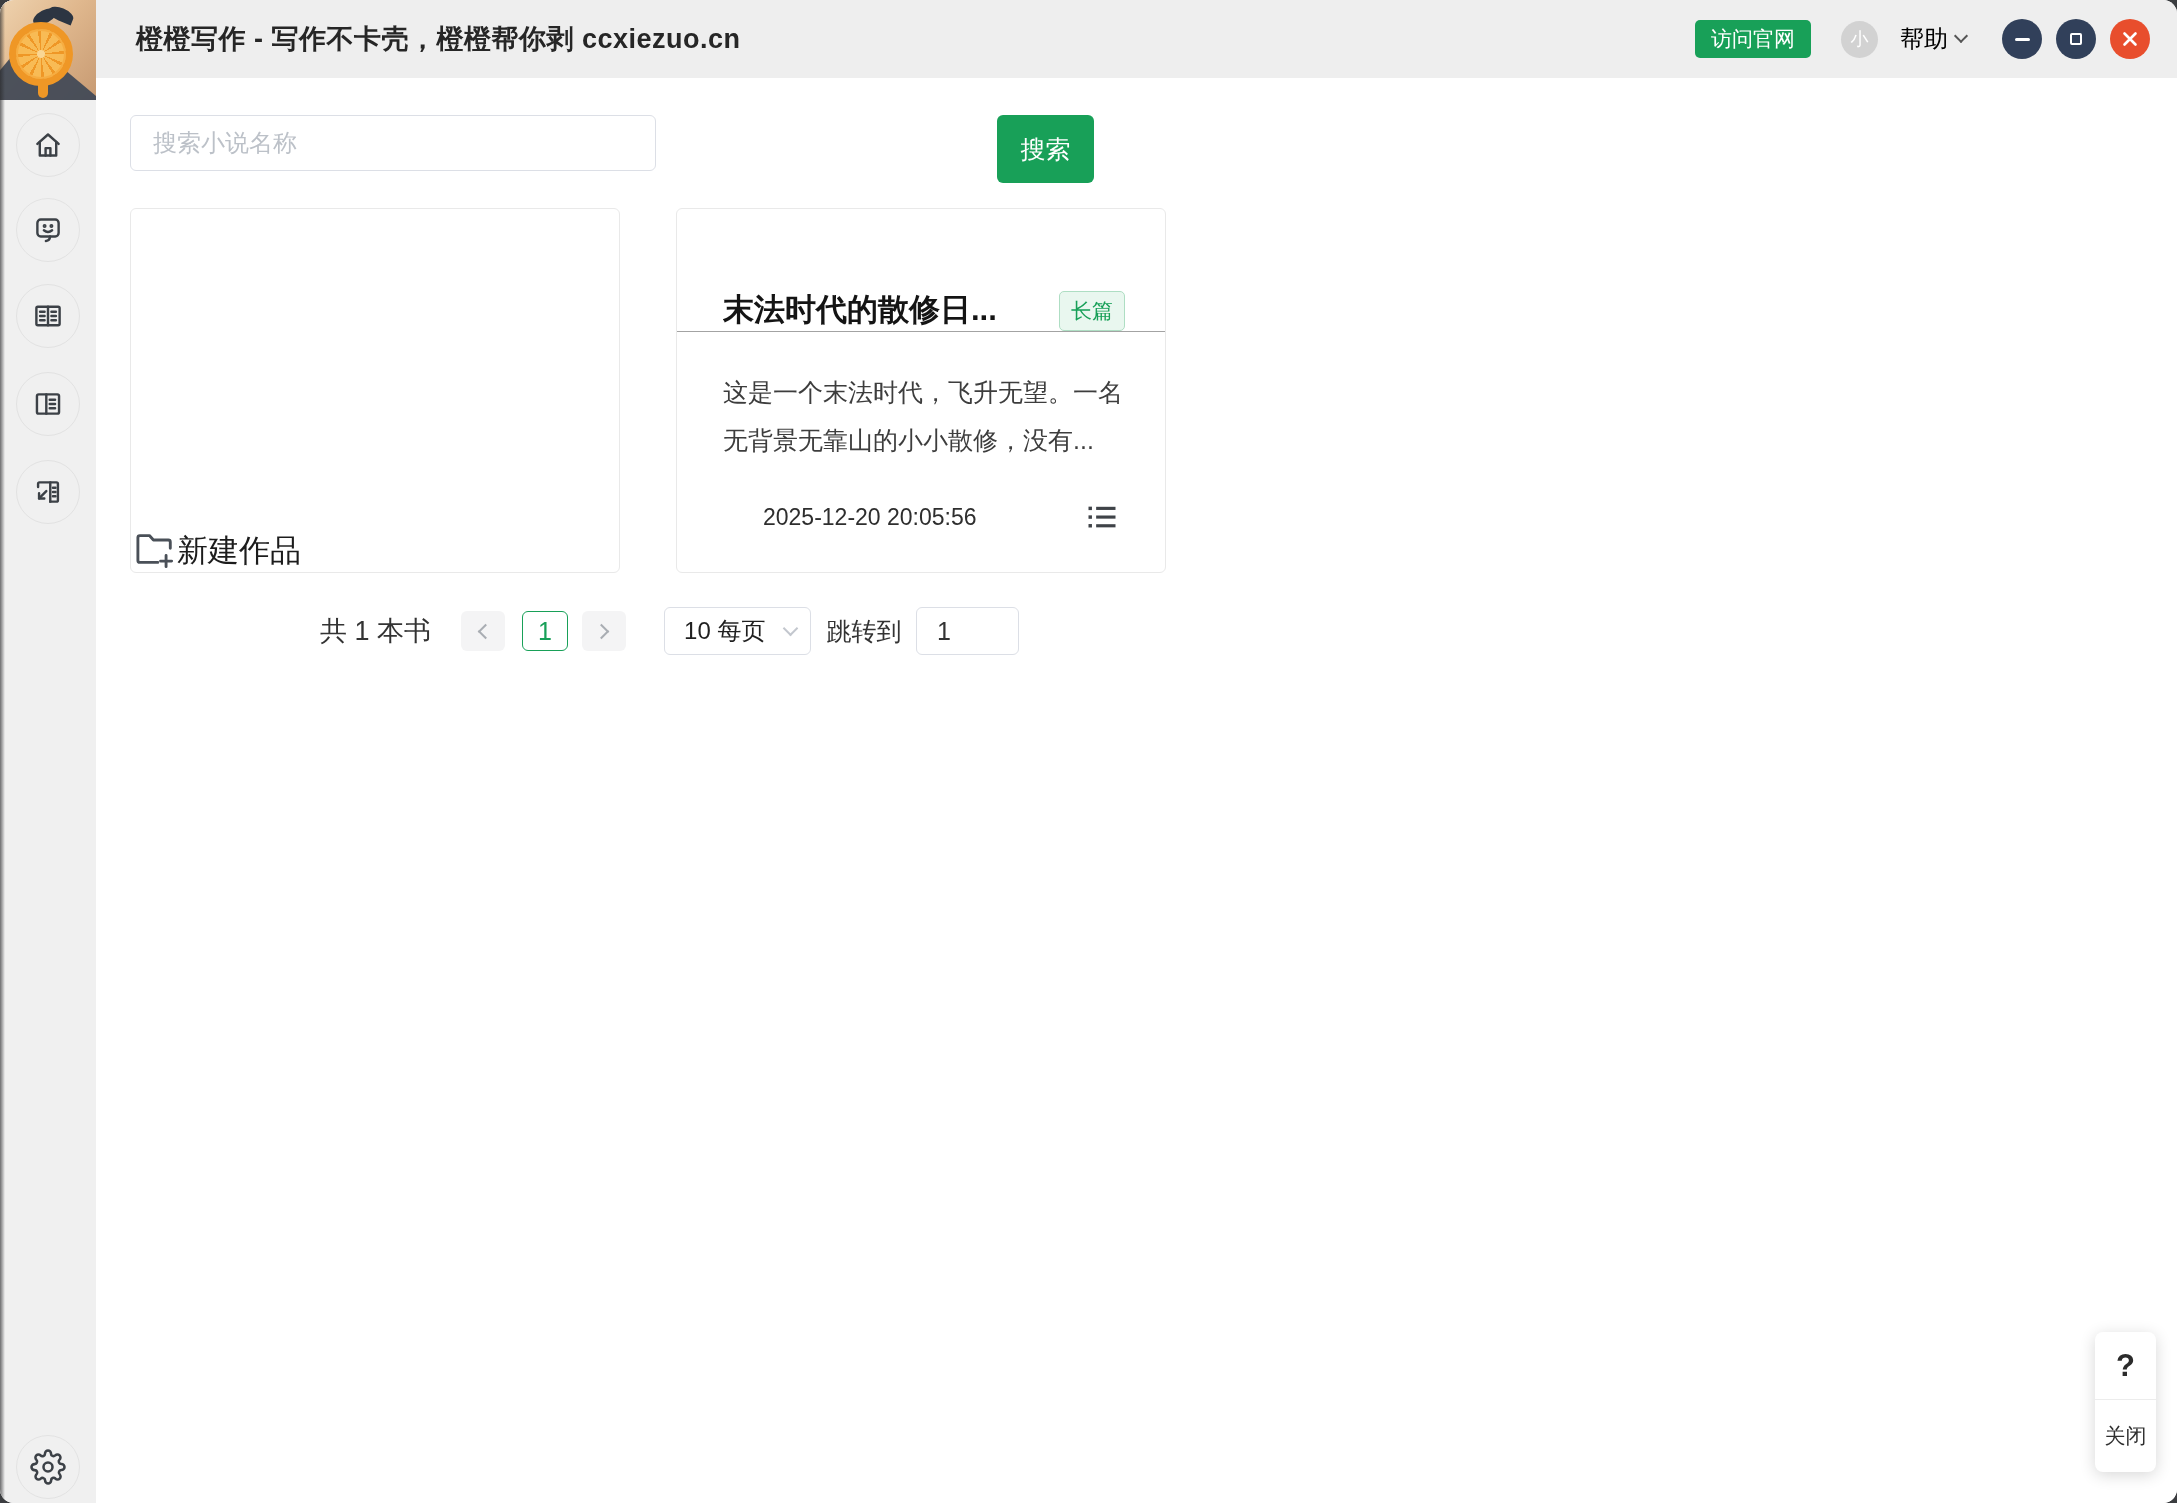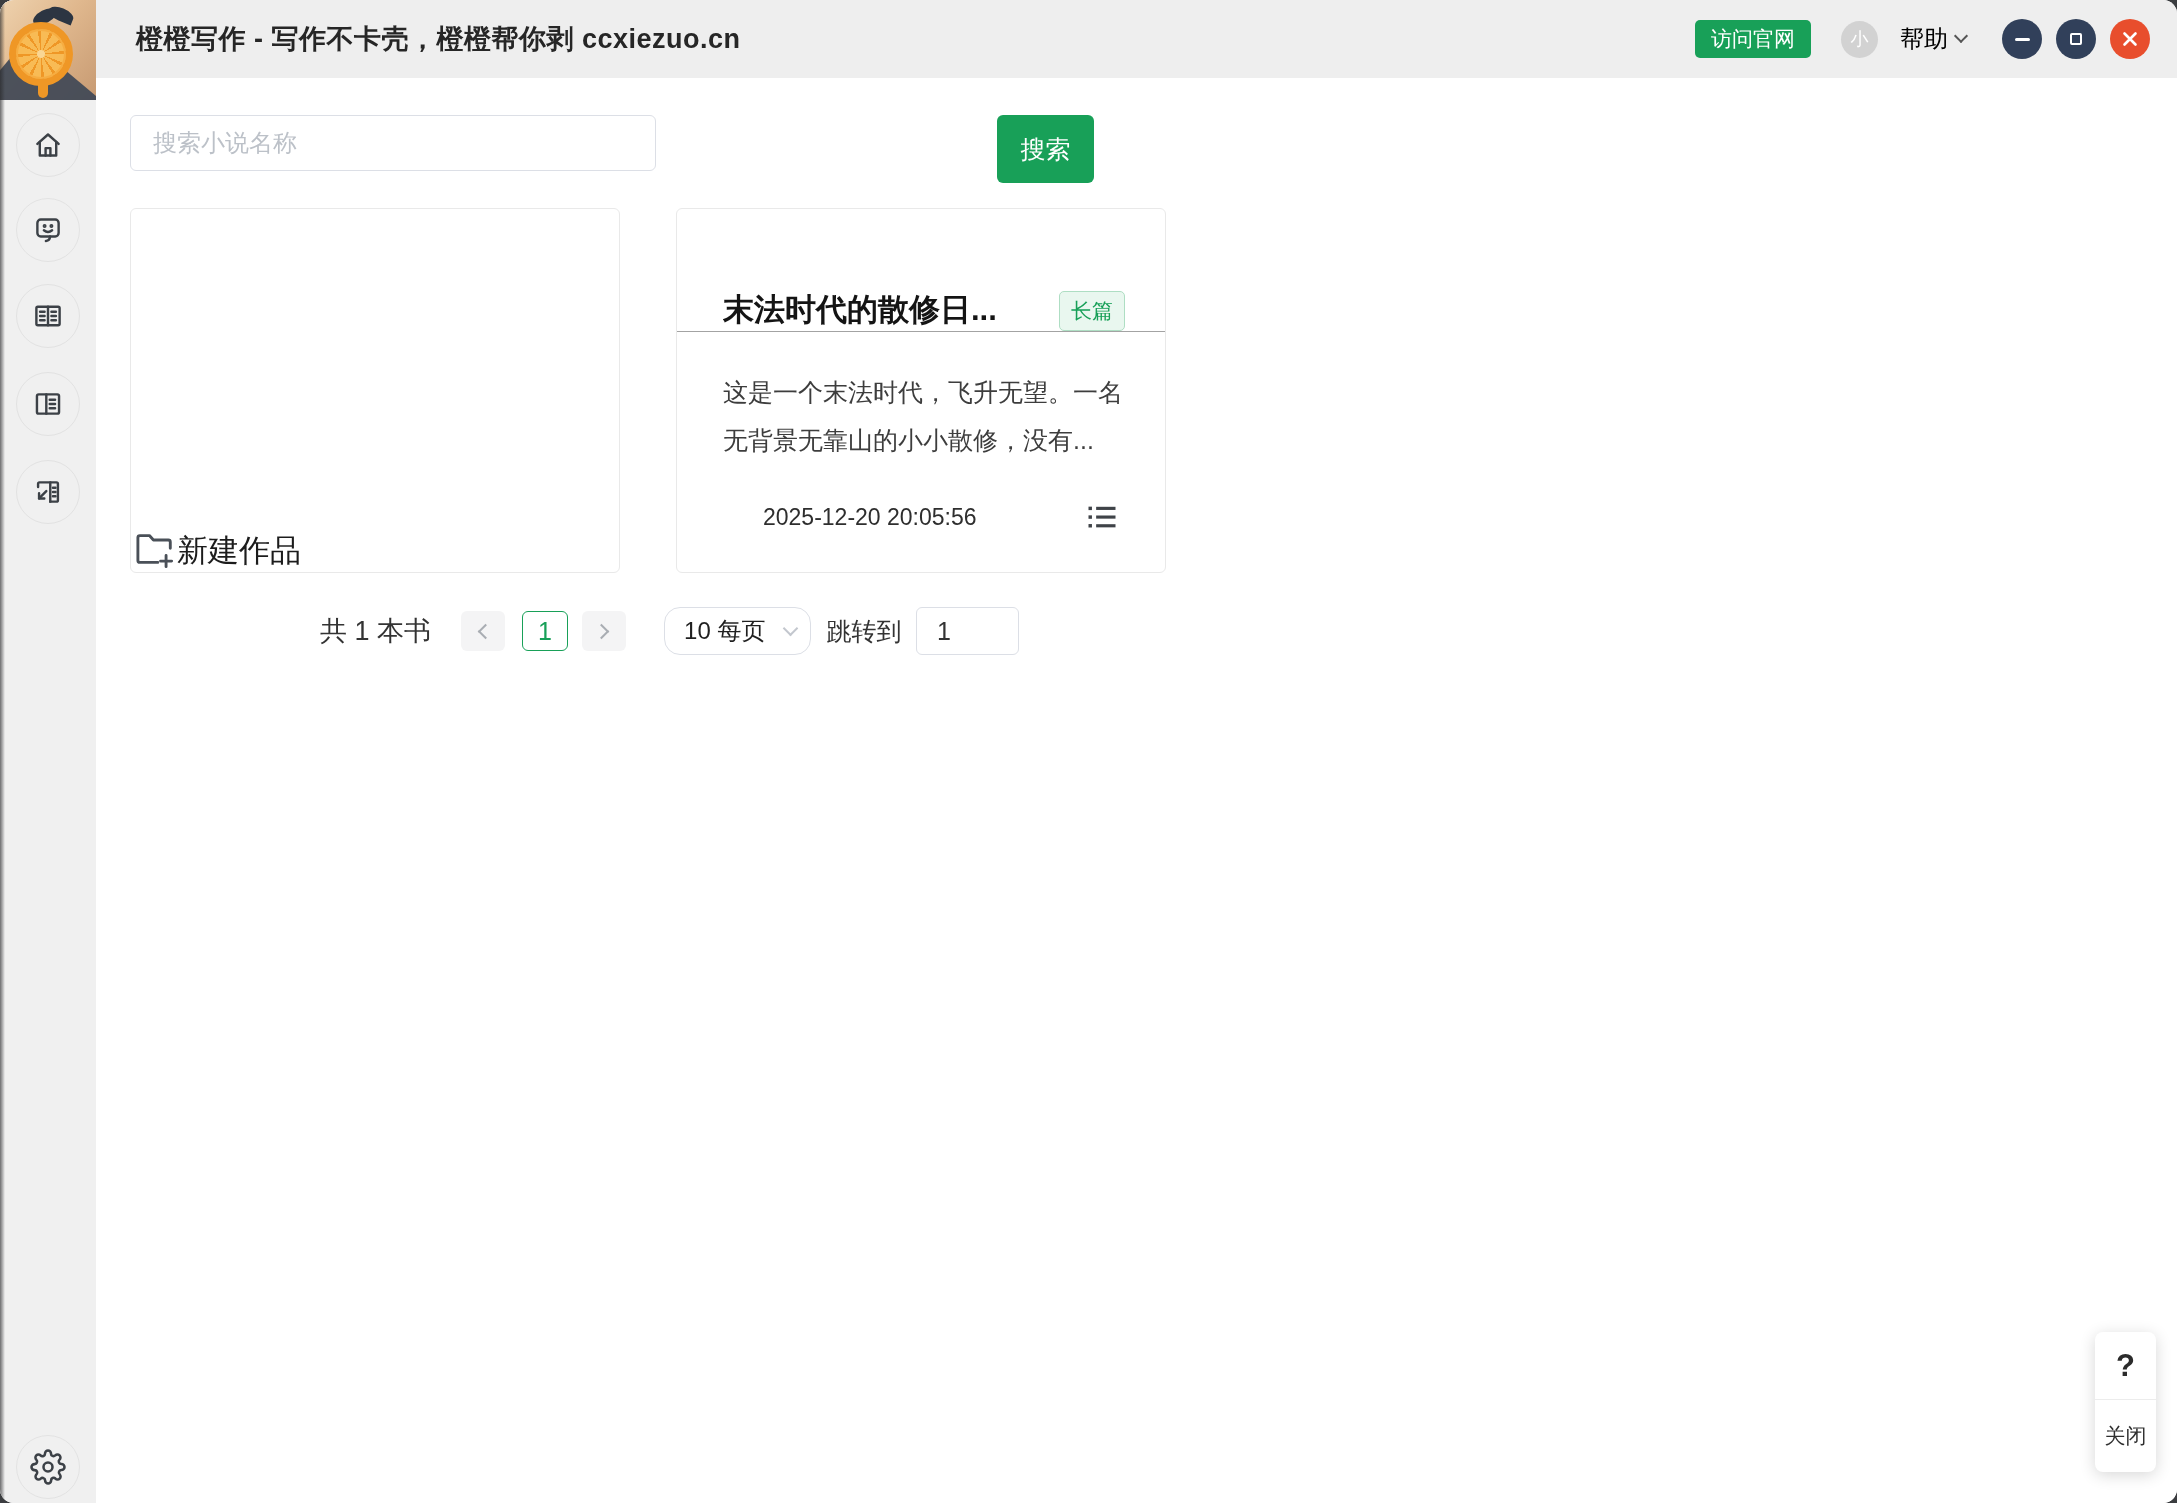--- a/index.html
+++ b/index.html
@@ -61,21 +61,21 @@
   
   .pagination { position:absolute; left:224px; top:528px; height:50px; display:flex; align-items:center; }
   .pg-total { font-size:27px; color:#333; margin-right:30px; }
   .pg-btn { width:44px; height:40px; border:none; border-radius:6px; background:#f4f4f5; display:flex; align-items:center; justify-content:center; cursor:pointer; }
   .pg-btn.prev { margin-right:17px; }
   .pg-btn.next { margin-right:38px; }
   .chev-pg { display:inline-block; width:11px; height:11px; border-right:2.2px solid #a9adb3; border-bottom:2.2px solid #a9adb3; }
   .chev-pg.left { transform:rotate(135deg); margin-left:5px; }
   .chev-pg.right { transform:rotate(-45deg); margin-right:5px; }
   .pg-page { width:46px; height:40px; background:#fff; border:1px solid #18a058; border-radius:6px; color:#18a058; font-size:25px; display:flex; align-items:center; justify-content:center; margin-right:14px; cursor:pointer; }
-  .pg-size { width:147px; height:48px; border:1px solid #dcdfe6; border-radius:16px; background:#fff; display:flex; align-items:center; padding:0 14px 0 19px; margin-right:13px; cursor:pointer; }
+  .pg-size { width:147px; height:48px; border:1px solid #dcdfe6; border-radius:6px; background:#fff; display:flex; align-items:center; padding:0 14px 0 19px; margin-right:13px; cursor:pointer; }
   .pg-size .val { font-size:24px; color:#1f1f1f; flex:1; }
   .pg-jump-label { font-size:25px; color:#333; margin-right:12px; width:80px; text-align:center; }
   .pg-jump-input { width:103px; height:48px; border:1px solid #dcdfe6; border-radius:6px; font-size:25px; color:#333; padding:0 20px; outline:none; font-family:inherit; }
 
   
   .help-widget { position:absolute; right:21px; bottom:31px; width:61px; height:140px; background:#fff; border-radius:8px; box-shadow:0 3px 16px rgba(0,0,0,.16); z-index:40; overflow:hidden; }
   .help-q { height:68px; display:flex; align-items:center; justify-content:center; font-size:31px; font-weight:bold; color:#2b2b2b; border-bottom:1px solid #ececec; cursor:pointer; }
   .help-close { height:71px; display:flex; align-items:center; justify-content:center; font-size:21px; color:#2f2f2f; cursor:pointer; }
 </style>
 </head>

